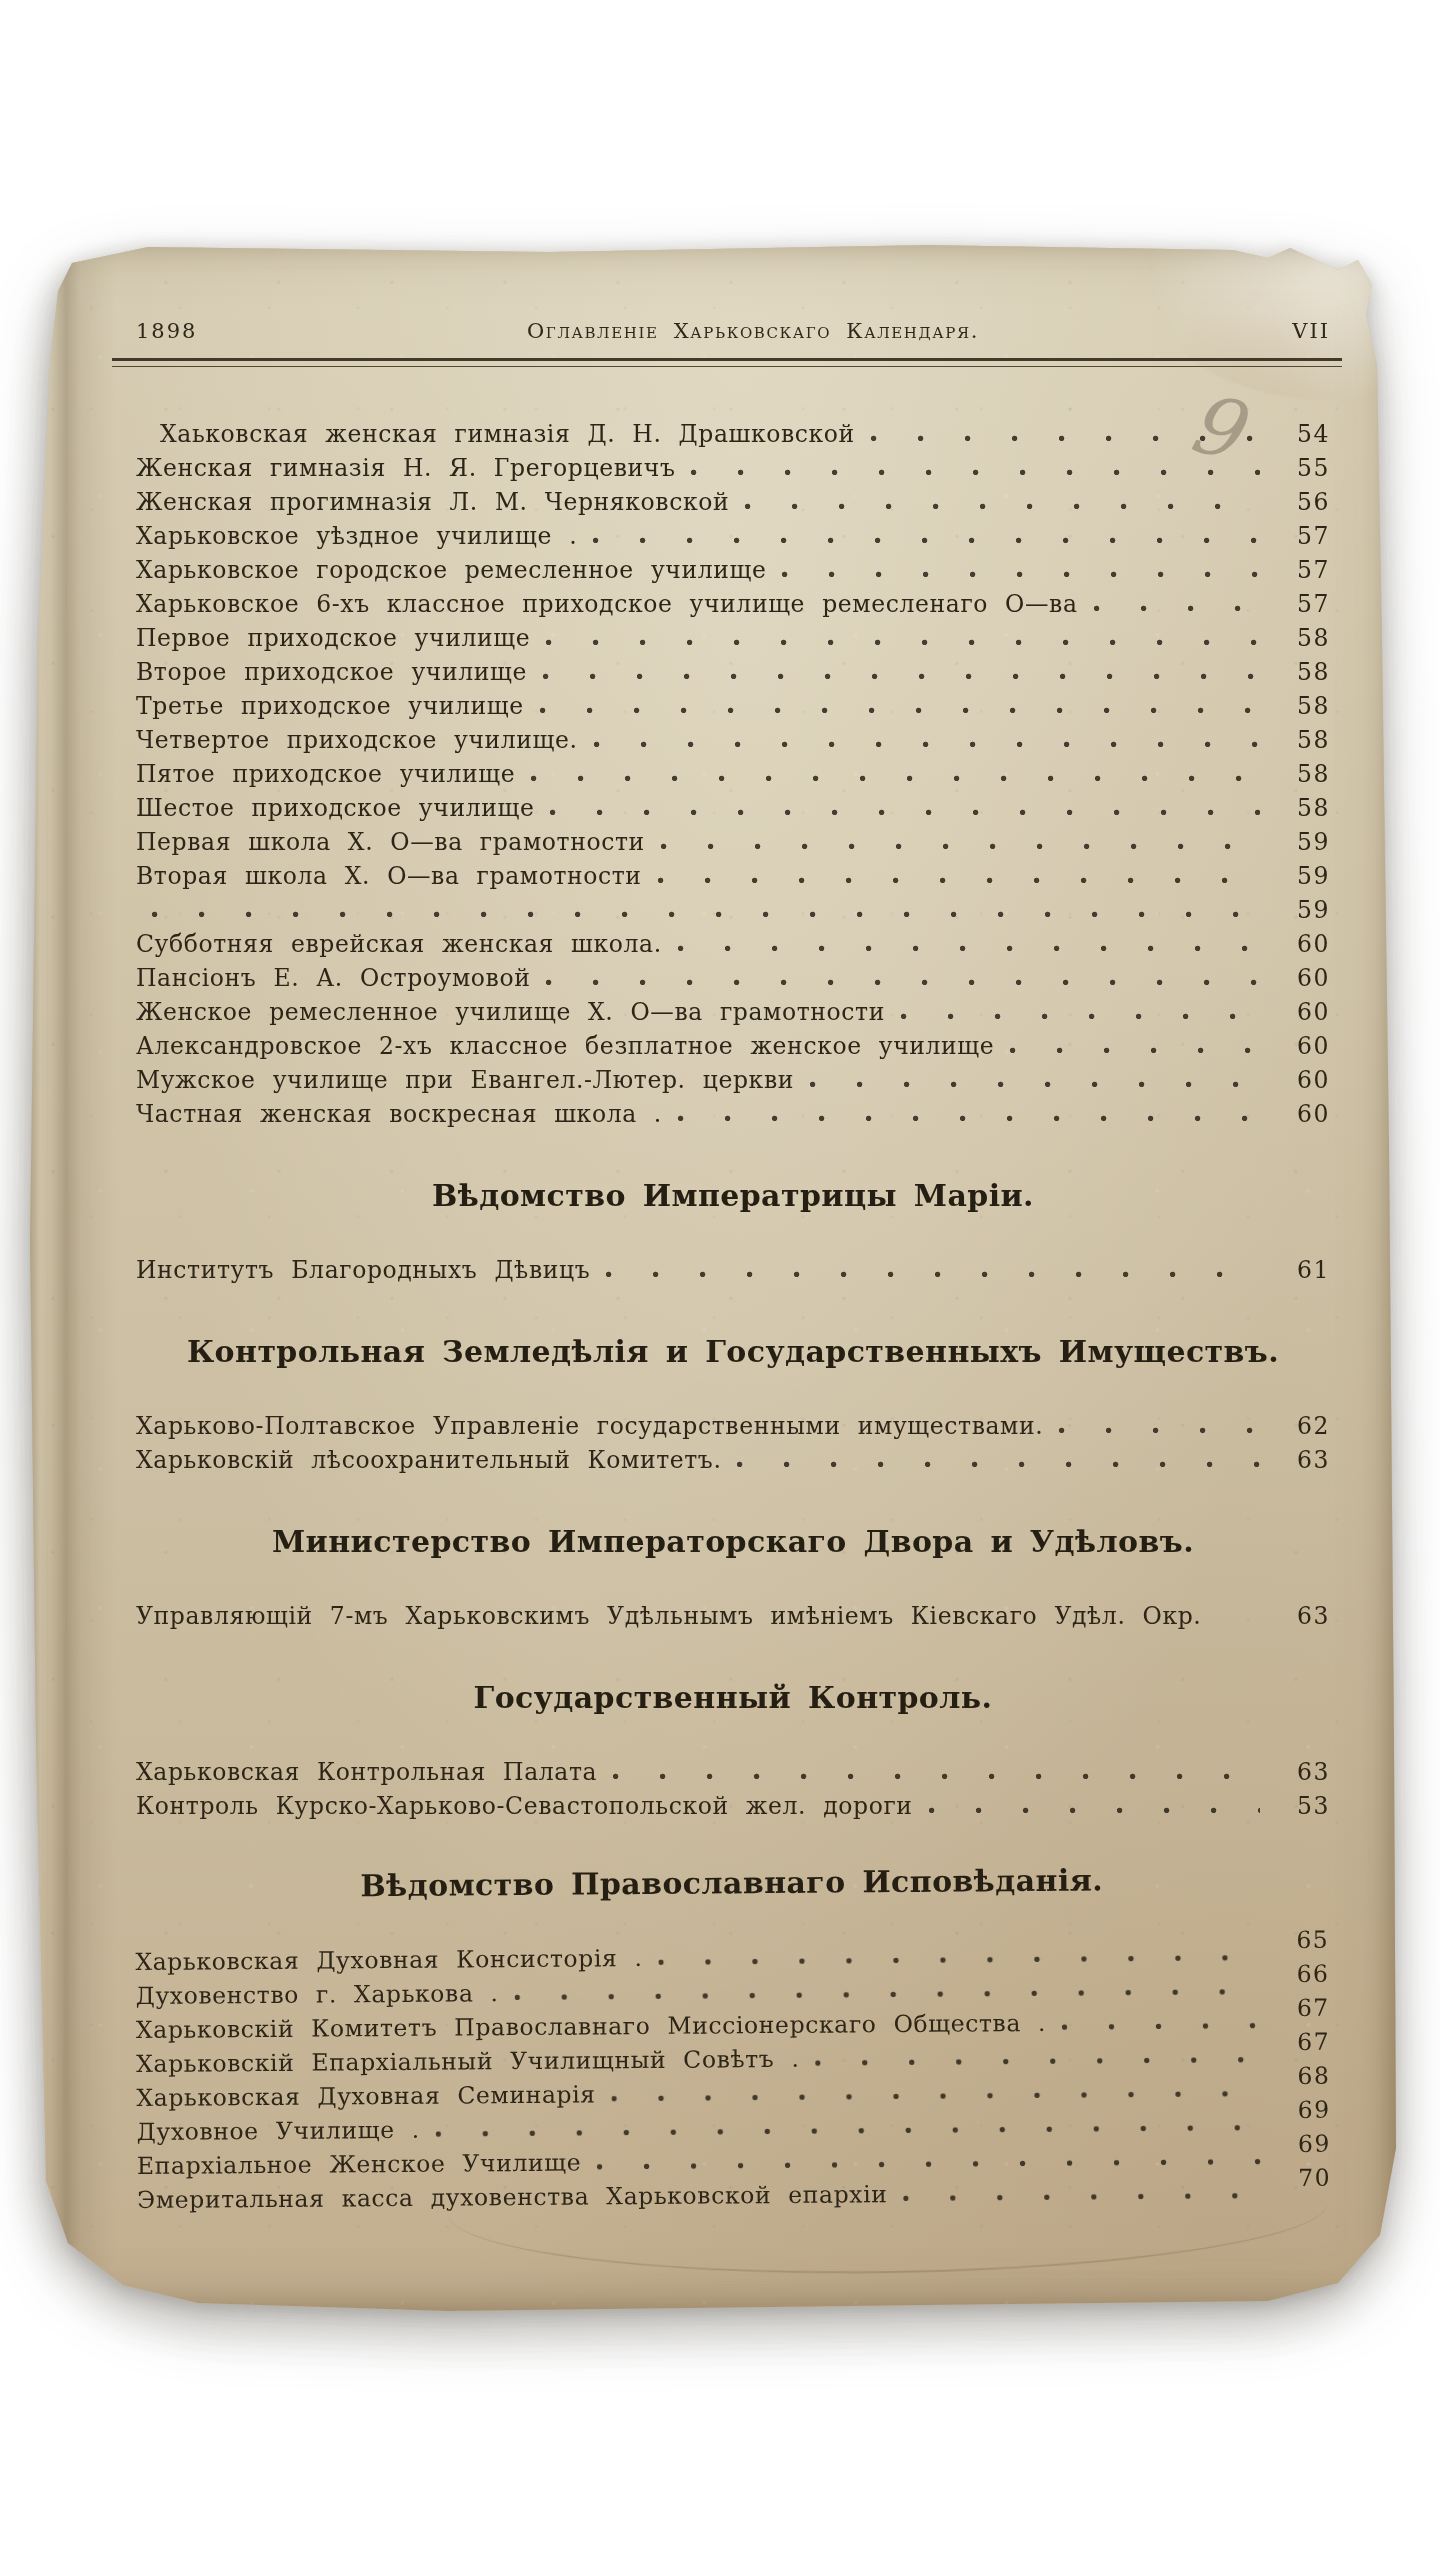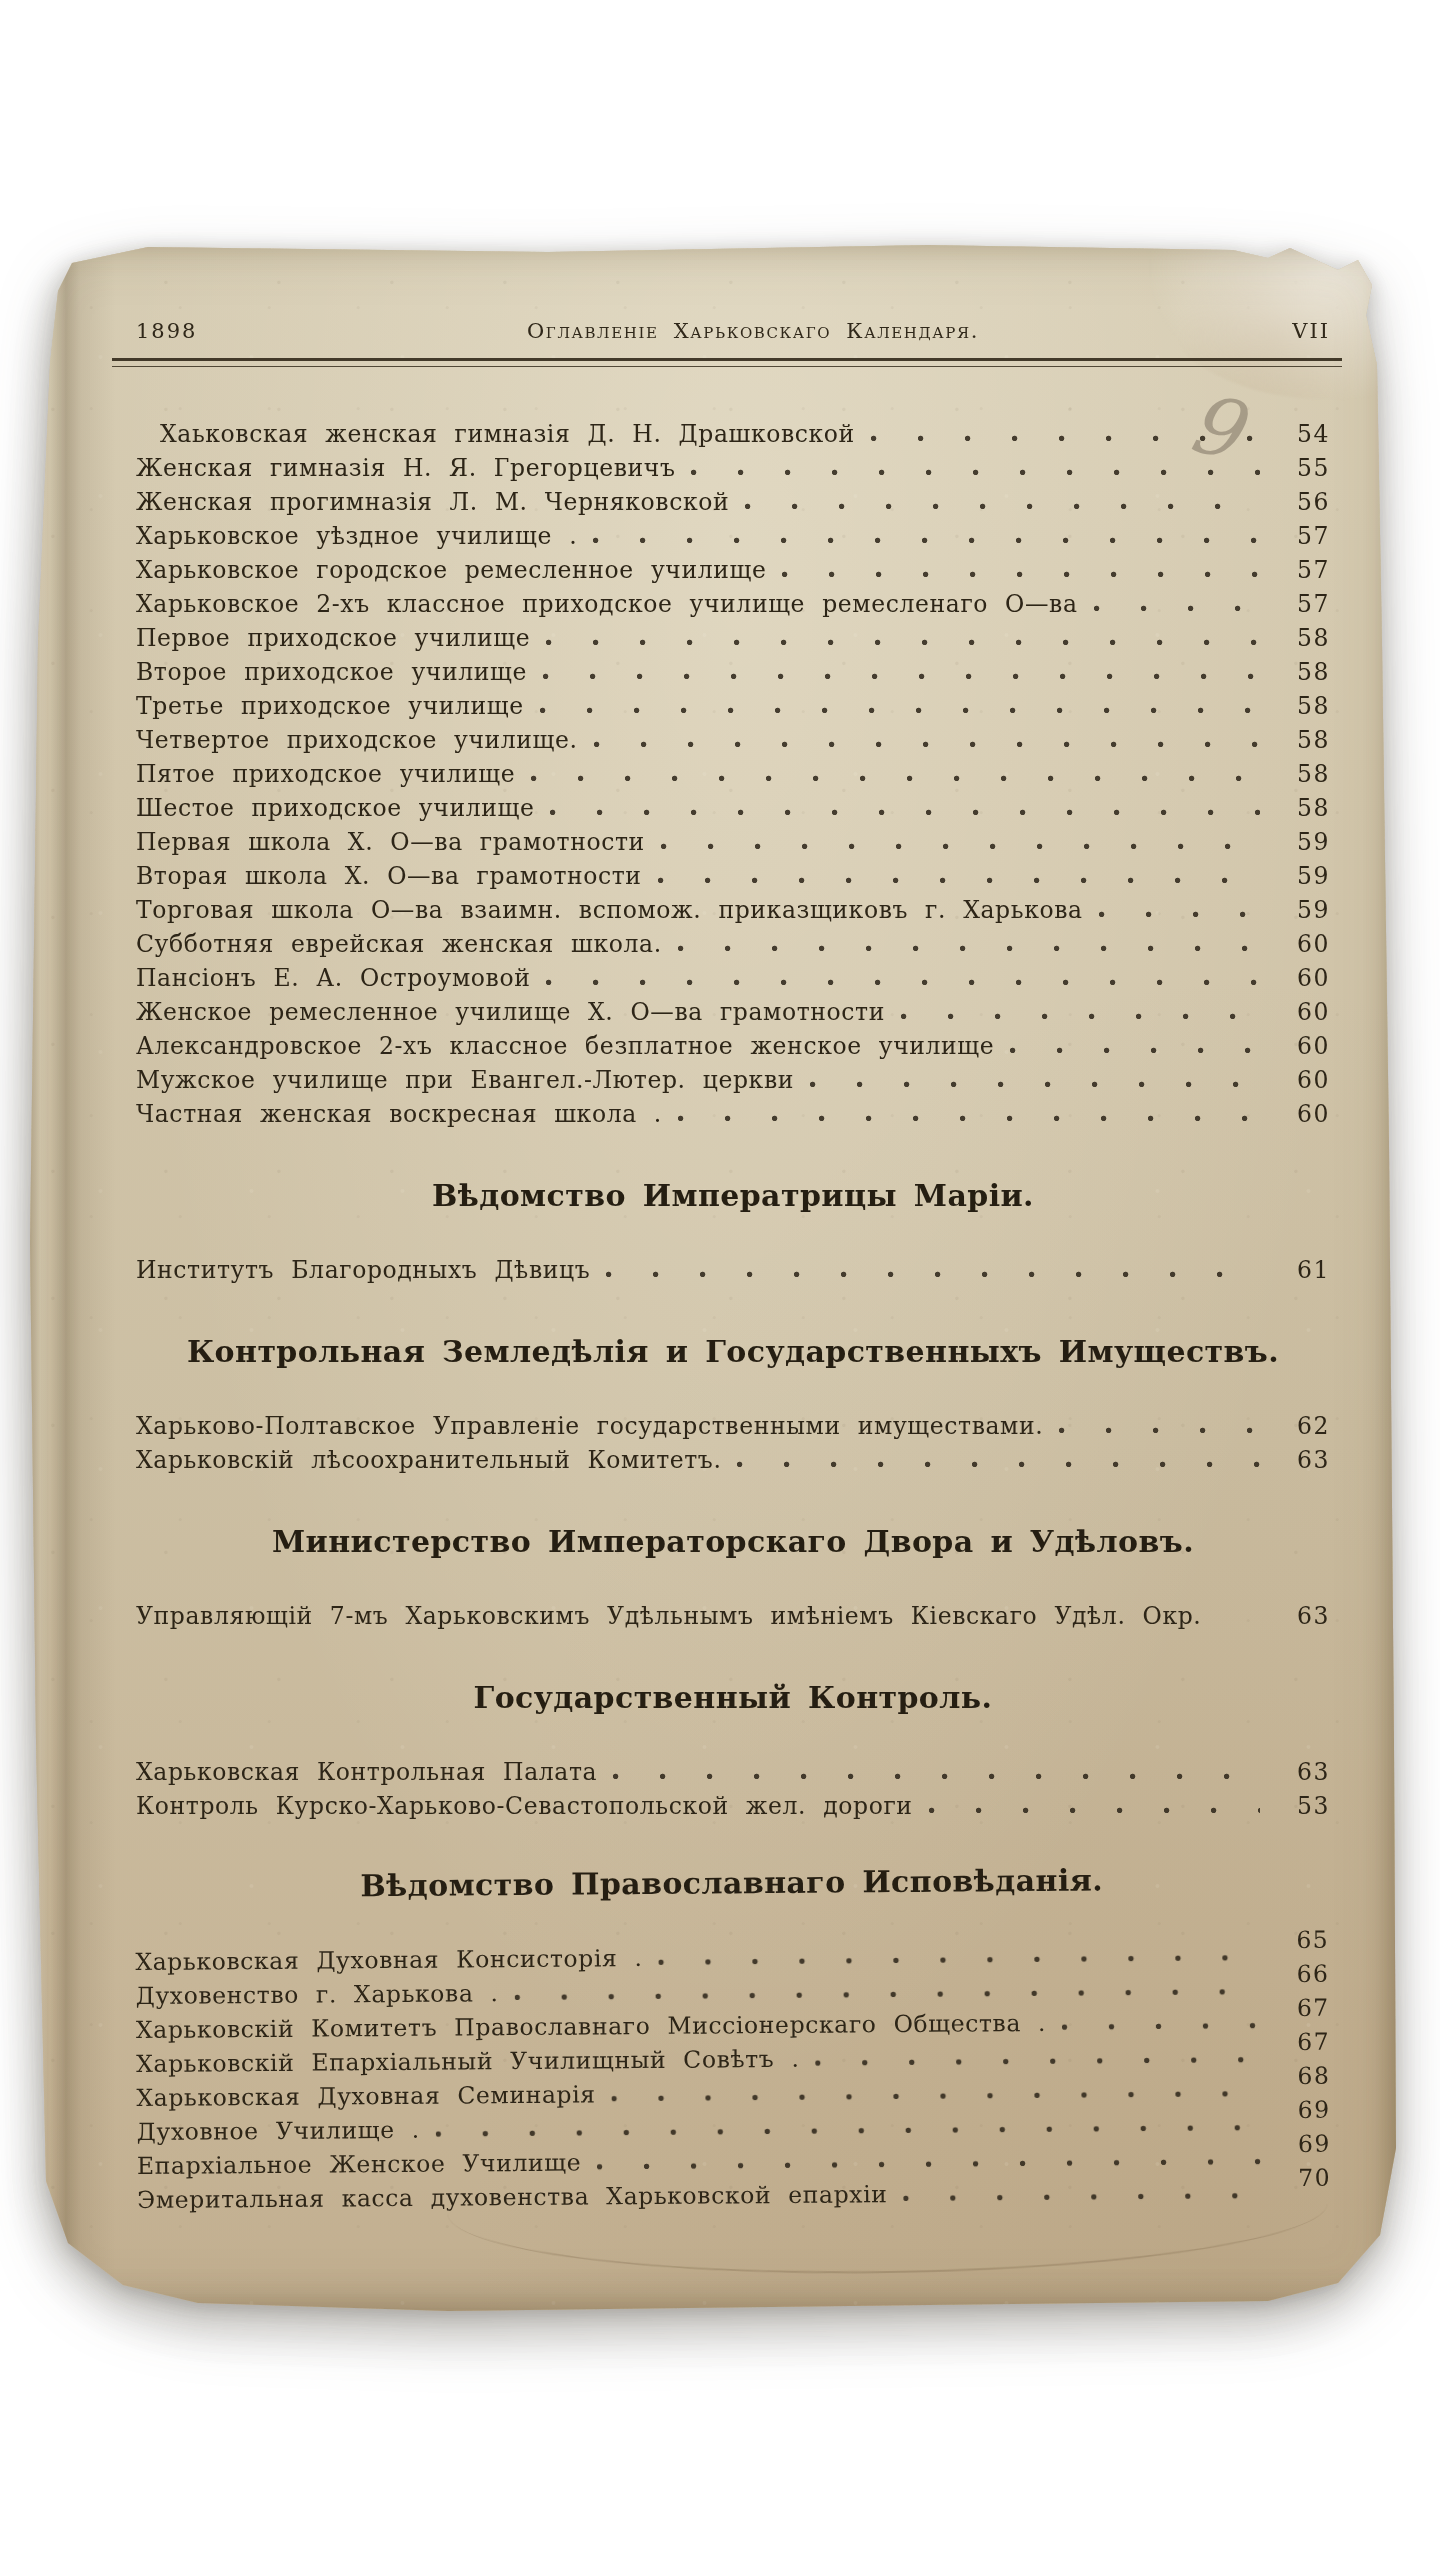--- a/index.html
+++ b/index.html
@@ -186,21 +186,21 @@
               <span class="label">Харьковское уѣздное училище .</span>
               <span class="leader"></span>
               <span class="num">57</span>
             </div>
             <div class="row">
               <span class="label">Харьковское городское ремесленное училище</span>
               <span class="leader"></span>
               <span class="num">57</span>
             </div>
             <div class="row">
-              <span class="label">Харьковское 2-хъ классное приходское училище ремесленаго О—ва</span>
+              <span class="label">Харьковское 6-хъ классное приходское училище ремесленаго О—ва</span>
               <span class="leader"></span>
               <span class="num">57</span>
             </div>
             <div class="row">
               <span class="label">Первое приходское училище</span>
               <span class="leader"></span>
               <span class="num">58</span>
             </div>
             <div class="row">
               <span class="label">Второе приходское училище</span>
@@ -231,21 +231,20 @@
               <span class="label">Первая школа Х. О—ва грамотности</span>
               <span class="leader"></span>
               <span class="num">59</span>
             </div>
             <div class="row">
               <span class="label">Вторая школа Х. О—ва грамотности</span>
               <span class="leader"></span>
               <span class="num">59</span>
             </div>
             <div class="row">
-              <span class="label">Торговая школа О—ва взаимн. вспомож. приказщиковъ г. Харькова</span>
               <span class="leader"></span>
               <span class="num">59</span>
             </div>
             <div class="row">
               <span class="label">Субботняя еврейская женская школа.</span>
               <span class="leader"></span>
               <span class="num">60</span>
             </div>
             <div class="row">
               <span class="label">Пансіонъ Е. А. Остроумовой</span>

